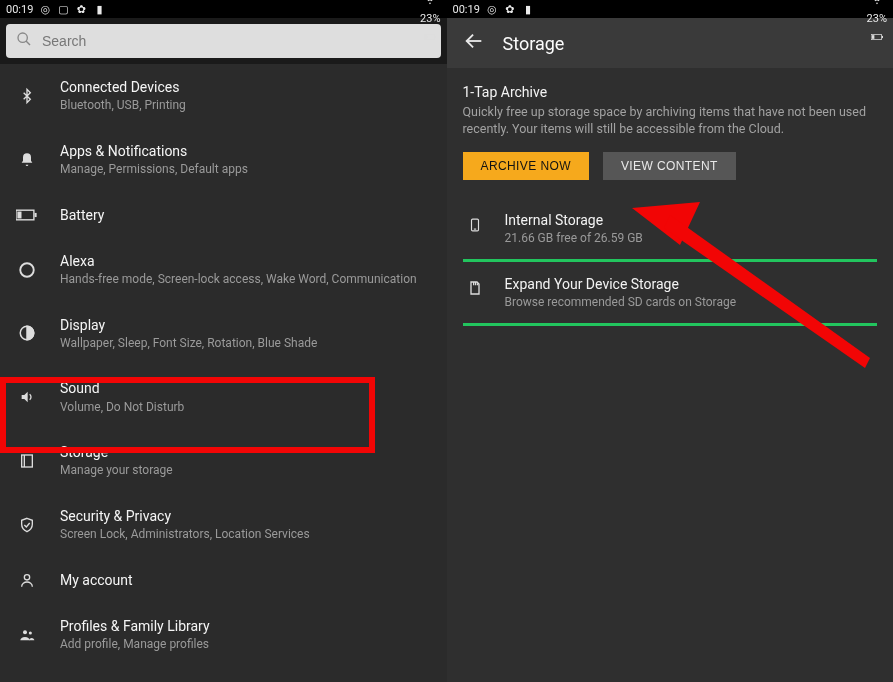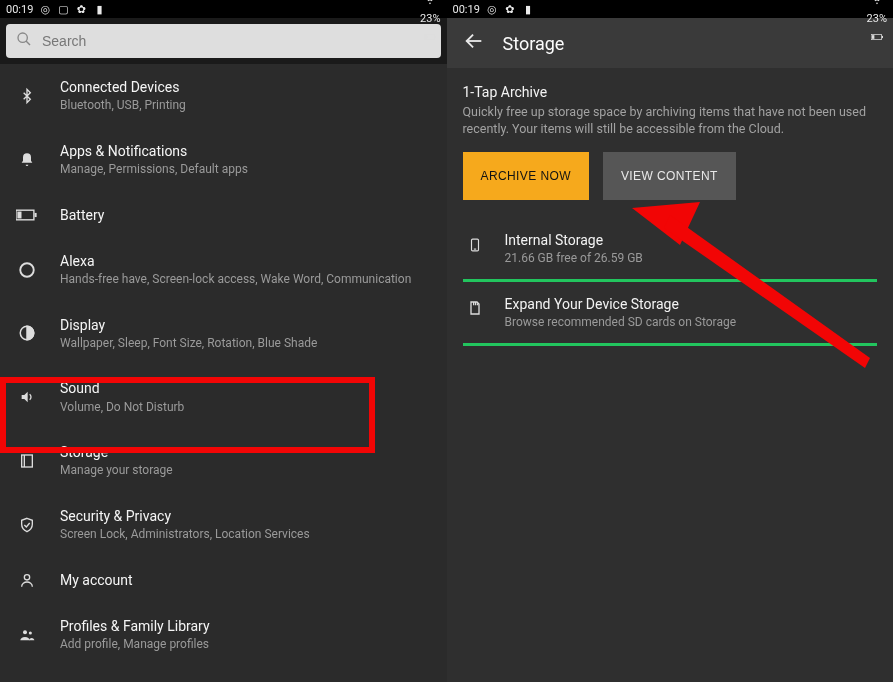--- a/index.html
+++ b/index.html
@@ -102,21 +102,21 @@
   }
   .page-header .back { cursor:pointer; color:#e8e8e8; }
   .page-header .ptitle { font-size:18px; color:#fcfcfc; }
 
   .content { padding: 16px 16px 0 16px; }
   .section-title { font-size:14px; color:#f3f3f3; margin-bottom:4px;}
   .section-desc { font-size:12.5px; color:#a2a2a2; line-height:1.35; }
 
   .button-row { display:flex; gap:14px; margin-top:14px; }
   .btn {
-    height:48px;
+    height:28px;
     padding: 0 18px;
     font-size:12px;
     letter-spacing:.4px;
     display:flex; align-items:center; justify-content:center;
     cursor:pointer;
     border:none;
   }
   .btn-primary { background:#f6a91c; color:#131313; }
   .btn-secondary { background:#565656; color:#e9e9e9; }
 
@@ -232,21 +232,21 @@
     </div>
 
     <div class="settings-item">
       <span class="icon-slot">
         <svg width="18" height="18" viewBox="0 0 24 24" fill="none" stroke="#ddd" stroke-width="2.5">
             <circle cx="12" cy="12" r="9"></circle>
           </svg>
       </span>
       <div class="text">
         <div class="title">Alexa</div>
-        <div class="subtitle">Hands-free have, Screen-lock access, Wake Word, Communication</div>
+        <div class="subtitle">Hands-free mode, Screen-lock access, Wake Word, Communication</div>
       </div>
     </div>
 
     <div class="settings-item">
       <span class="icon-slot">
         <svg width="18" height="18" viewBox="0 0 24 24" fill="none" stroke="#ddd" stroke-width="2">
             <circle cx="12" cy="12" r="9"></circle>
             <path d="M12 3a9 9 0 010 18z" fill="#ddd"></path>
           </svg>
       </span>

